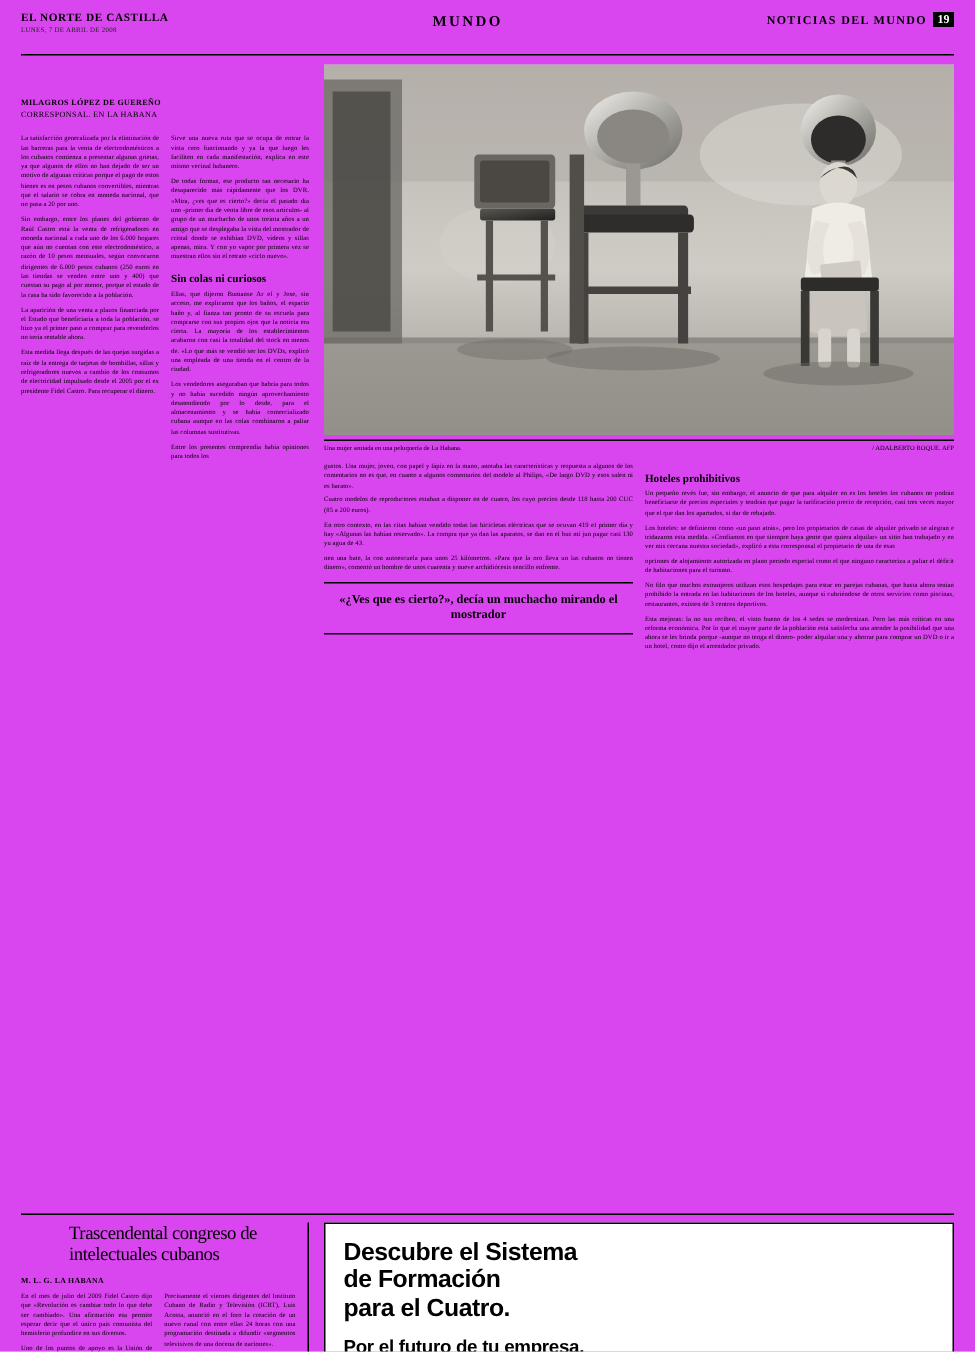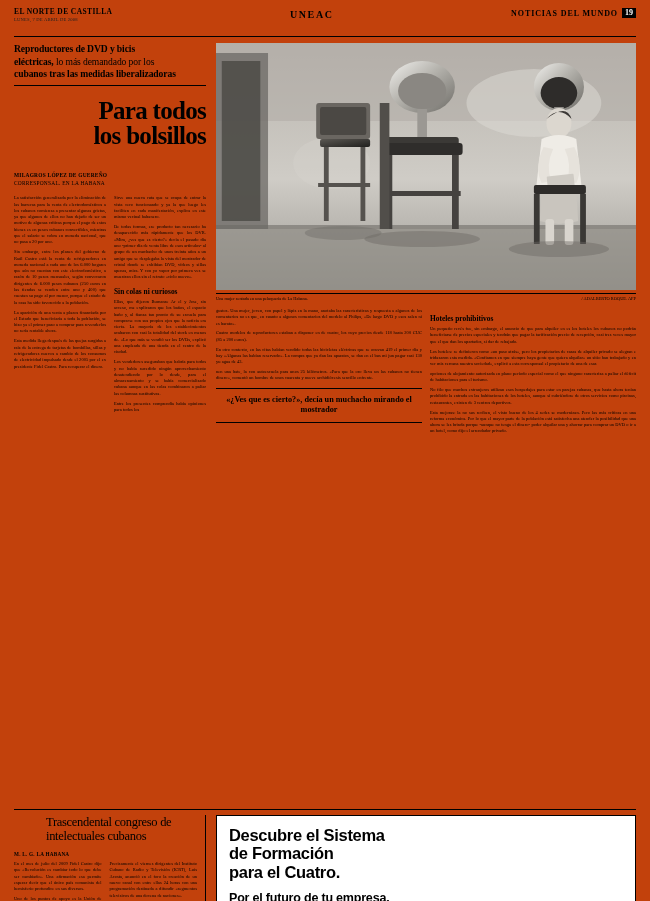--- a/index.html
+++ b/index.html
@@ -8,21 +8,21 @@
     width: 650px; height: 901px;
     background: #ffffff;
     font-family: "Liberation Serif", serif;
     color: #000;
     overflow: hidden;
   }
   .page {
     position: relative;
     width: 650px; height: 901px;
     padding: 8px 14px 10px 14px;
-    background: #c2410c;
+    background: #d946ef;
   }
 
   
   .masthead {
     display: flex;
     align-items: flex-start;
     justify-content: space-between;
     height: 26px;
   }
   .mast-left { line-height: 1.1; }
@@ -226,41 +226,32 @@
 </head>
 <body>
 
 <div class="page">
 
   <div class="masthead">
     <div class="mast-left">
       <div class="mast-title">EL NORTE DE CASTILLA</div>
       <div class="mast-date">LUNES, 7 DE ABRIL DE 2008</div>
     </div>
-    <div class="mast-center">UNEAC</div>
+    <div class="mast-center">MUNDO</div>
     <div class="mast-right">
       <div class="mast-section">NOTICIAS DEL MUNDO</div>
       <div class="page-num">19</div>
     </div>
   </div>
   <div class="rule-top"></div>
 
   <div class="body-grid">
 
     <div>
-      <div class="kicker">
-        <b>Reproductores de DVD y bicis</b><br>
-        <b>eléctricas,</b><span class="plain"> lo más demandado por los</span><br>
-        <b>cubanos tras las medidas liberalizadoras</b>
-      </div>
-
-      <div class="headline">
-        <span>Para todos</span><br>
-        <span>los bolsillos</span>
-      </div>
+
 
       <div class="byline">
         <div>MILAGROS LÓPEZ DE GUEREÑO</div>
         <div class="b2">CORRESPONSAL. EN LA HABANA</div>
       </div>
 
       <div class="cols4" style="grid-template-columns: repeat(2, 1fr); margin-top:8px;">
         <div class="col">
           <p class="body">La satisfacción generalizada por la eliminación de las barreras para la venta de electrodomésticos a los cubanos comienza a presentar algunas grietas, ya que algunos de ellos no han dejado de ser un motivo de algunas críticas porque el pago de estos bienes es en pesos cubanos convertibles, mientras que el salario se cobra en moneda nacional, que no pasa a 20 por uno.</p>
           <p class="body">Sin embargo, entre los planes del gobierno de Raúl Castro está la venta de refrigeradores en moneda nacional a cada uno de los 6.000 hogares que aún no cuentan con este electrodoméstico, a razón de 10 pesos mensuales, según convocaron dirigentes de 6.000 pesos cubanos (250 euros en las tiendas se venden entre uno y 400) que cuestan su pago al por menor, porque el estado de la casa ha sido favorecido a la población.</p>

